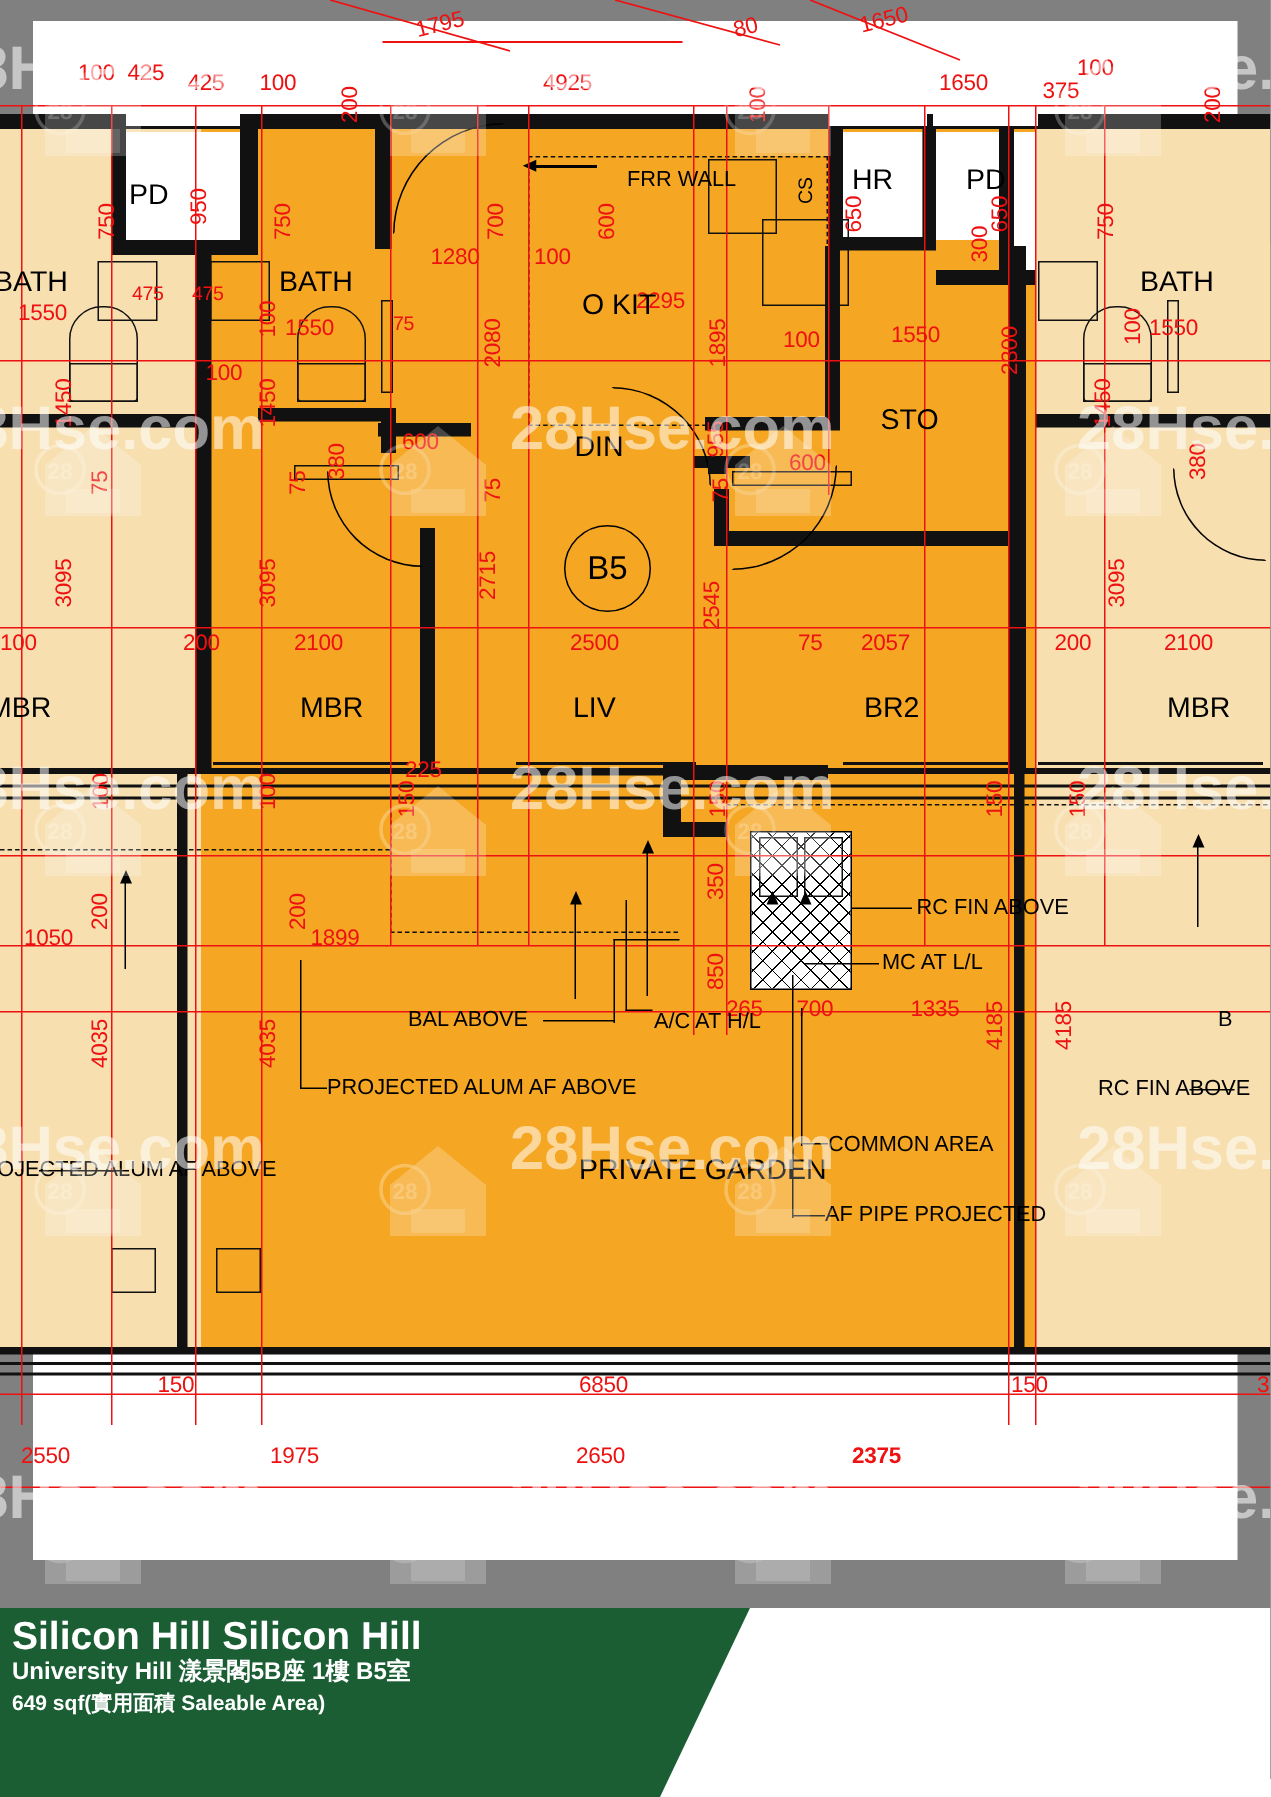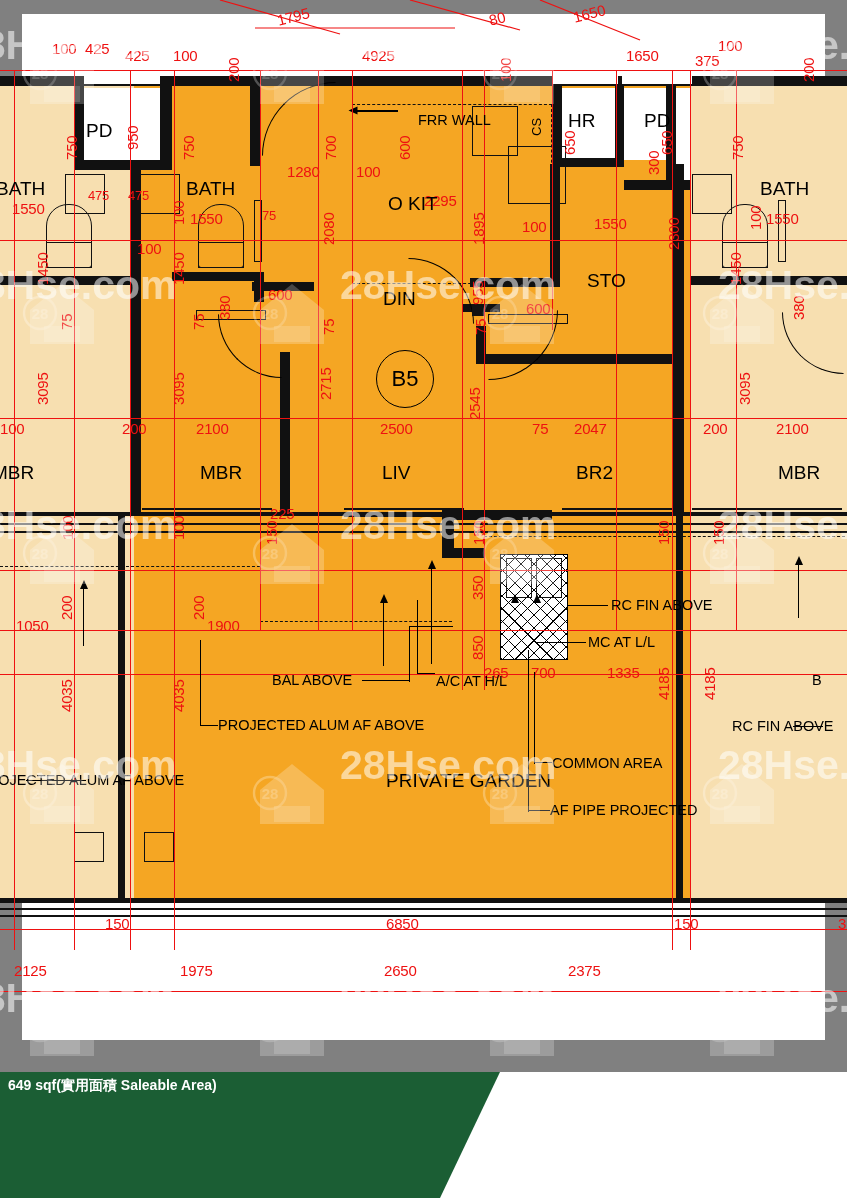--- a/index.html
+++ b/index.html
@@ -251,21 +251,21 @@
     <div class="dim v" style="left:736px;top:405px;">3095</div>
     <div class="dim v" style="left:58px;top:330px;">75</div>
     <div class="dim v" style="left:190px;top:330px;">75</div>
     <div class="dim" style="left:268px;top:286px;">600</div>
     <div class="dim" style="left:526px;top:300px;">600</div>
     <div class="dim v" style="left:216px;top:320px;">380</div>
     <div class="dim v" style="left:790px;top:320px;">380</div>
     <div class="dim v" style="left:469px;top:305px;">955</div>
     <div class="dim v" style="left:317px;top:400px;">2715</div>
     <div class="dim v" style="left:466px;top:420px;">2545</div>
-    <div class="dim" style="left:574px;top:420px;">2047</div>
+    <div class="dim" style="left:574px;top:420px;">2057</div>
     <div class="dim v" style="left:320px;top:335px;">75</div>
     <div class="dim v" style="left:472px;top:335px;">75</div>
 
     <div class="dim" style="left:0px;top:420px;">100</div>
     <div class="dim" style="left:122px;top:420px;">200</div>
     <div class="dim" style="left:196px;top:420px;">2100</div>
     <div class="dim" style="left:380px;top:420px;">2500</div>
     <div class="dim" style="left:532px;top:420px;">75</div>
     <div class="dim" style="left:703px;top:420px;">200</div>
     <div class="dim" style="left:776px;top:420px;">2100</div>
@@ -275,39 +275,39 @@
     <div class="dim v" style="left:470px;top:545px;">150</div>
     <div class="dim v" style="left:655px;top:545px;">150</div>
     <div class="dim v" style="left:710px;top:545px;">150</div>
     <div class="dim v" style="left:469px;top:600px;">350</div>
     <div class="dim v" style="left:469px;top:660px;">850</div>
     <div class="dim" style="left:484px;top:664px;">265</div>
     <div class="dim" style="left:531px;top:664px;">700</div>
     <div class="dim" style="left:607px;top:664px;">1335</div>
     <div class="dim v" style="left:58px;top:620px;">200</div>
     <div class="dim v" style="left:190px;top:620px;">200</div>
-    <div class="dim" style="left:207px;top:617px;">1900</div>
+    <div class="dim" style="left:207px;top:617px;">1899</div>
     <div class="dim" style="left:16px;top:617px;">1050</div>
     <div class="dim v" style="left:59px;top:540px;">100</div>
     <div class="dim v" style="left:170px;top:540px;">100</div>
 
     <div class="dim v" style="left:58px;top:712px;">4035</div>
     <div class="dim v" style="left:170px;top:712px;">4035</div>
     <div class="dim v" style="left:655px;top:700px;">4185</div>
     <div class="dim v" style="left:701px;top:700px;">4185</div>
 
     <div class="dim" style="left:105px;top:915px;">150</div>
     <div class="dim" style="left:386px;top:915px;">6850</div>
     <div class="dim" style="left:674px;top:915px;">150</div>
     <div class="dim" style="left:838px;top:915px;">3</div>
 
-    <div class="dim" style="left:14px;top:962px;">2125</div>
+    <div class="dim" style="left:14px;top:962px;">2550</div>
     <div class="dim" style="left:180px;top:962px;">1975</div>
     <div class="dim" style="left:384px;top:962px;">2650</div>
-    <div class="dim" style="left:568px;top:962px;">2375</div>
+    <div class="dim" style="left:568px;top:962px;font-weight:bold;">2375</div>
 
     <div class="rmlbl" style="left:86px;top:120px;">PD</div>
     <div class="rmlbl" style="left:186px;top:178px;">BATH</div>
     <div class="rmlbl" style="left:-4px;top:178px;">BATH</div>
     <div class="rmlbl" style="left:760px;top:178px;">BATH</div>
     <div class="rmlbl" style="left:388px;top:193px;">O KIT</div>
     <div class="rmlbl" style="left:568px;top:110px;">HR</div>
     <div class="rmlbl" style="left:644px;top:110px;">PD</div>
     <div class="rmlbl" style="left:383px;top:288px;">DIN</div>
     <div class="rmlbl" style="left:587px;top:270px;">STO</div>
@@ -503,18 +503,20 @@
           <text x="270" y="1031">28</text>
           <text x="500" y="1031">28</text>
           <text x="720" y="1031">28</text>
       </g>
     </svg>
   </div>
 
   <div id="footer">
     <div id="fbanner"></div>
     <div id="ftxt">
+      <div class="l1">Silicon Hill Silicon Hill</div>
+      <div class="l3">University Hill 漾景閣5B座 1樓 B5室</div>
       <div class="l4">649 sqf(實用面積 Saleable Area)</div>
     </div>
 
   </div>
 
 </div>
 
 </body></html>

